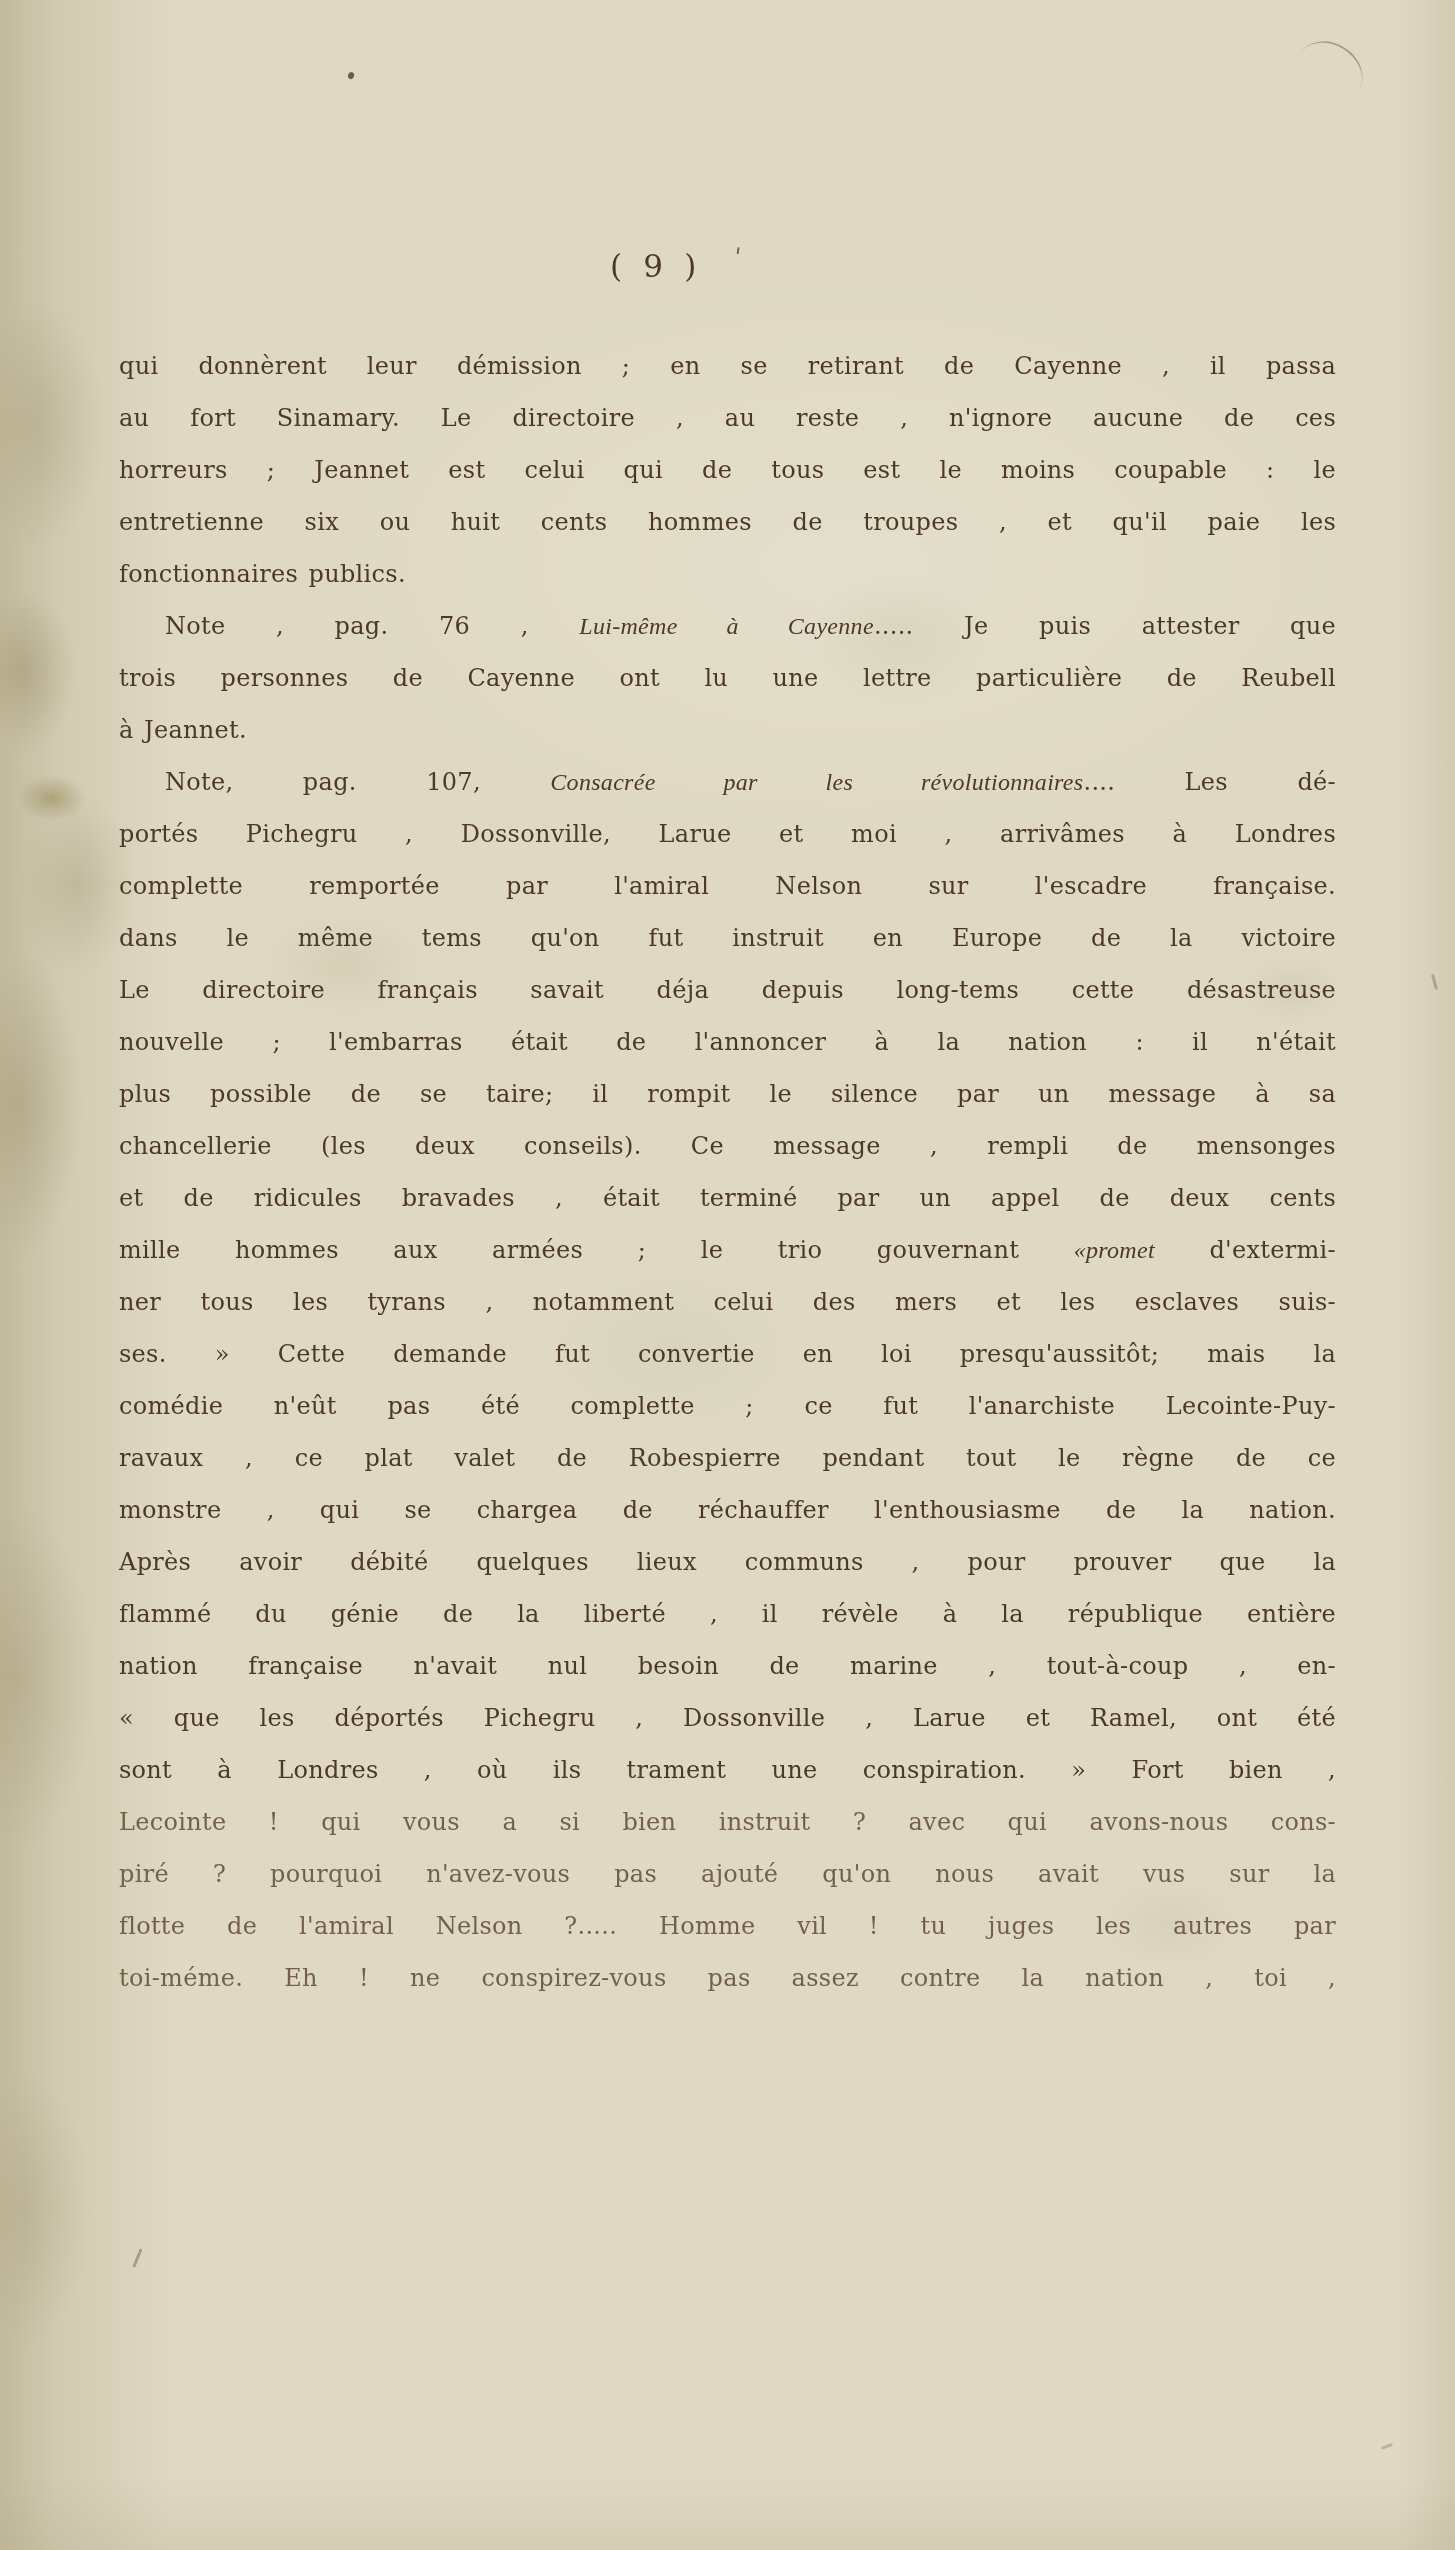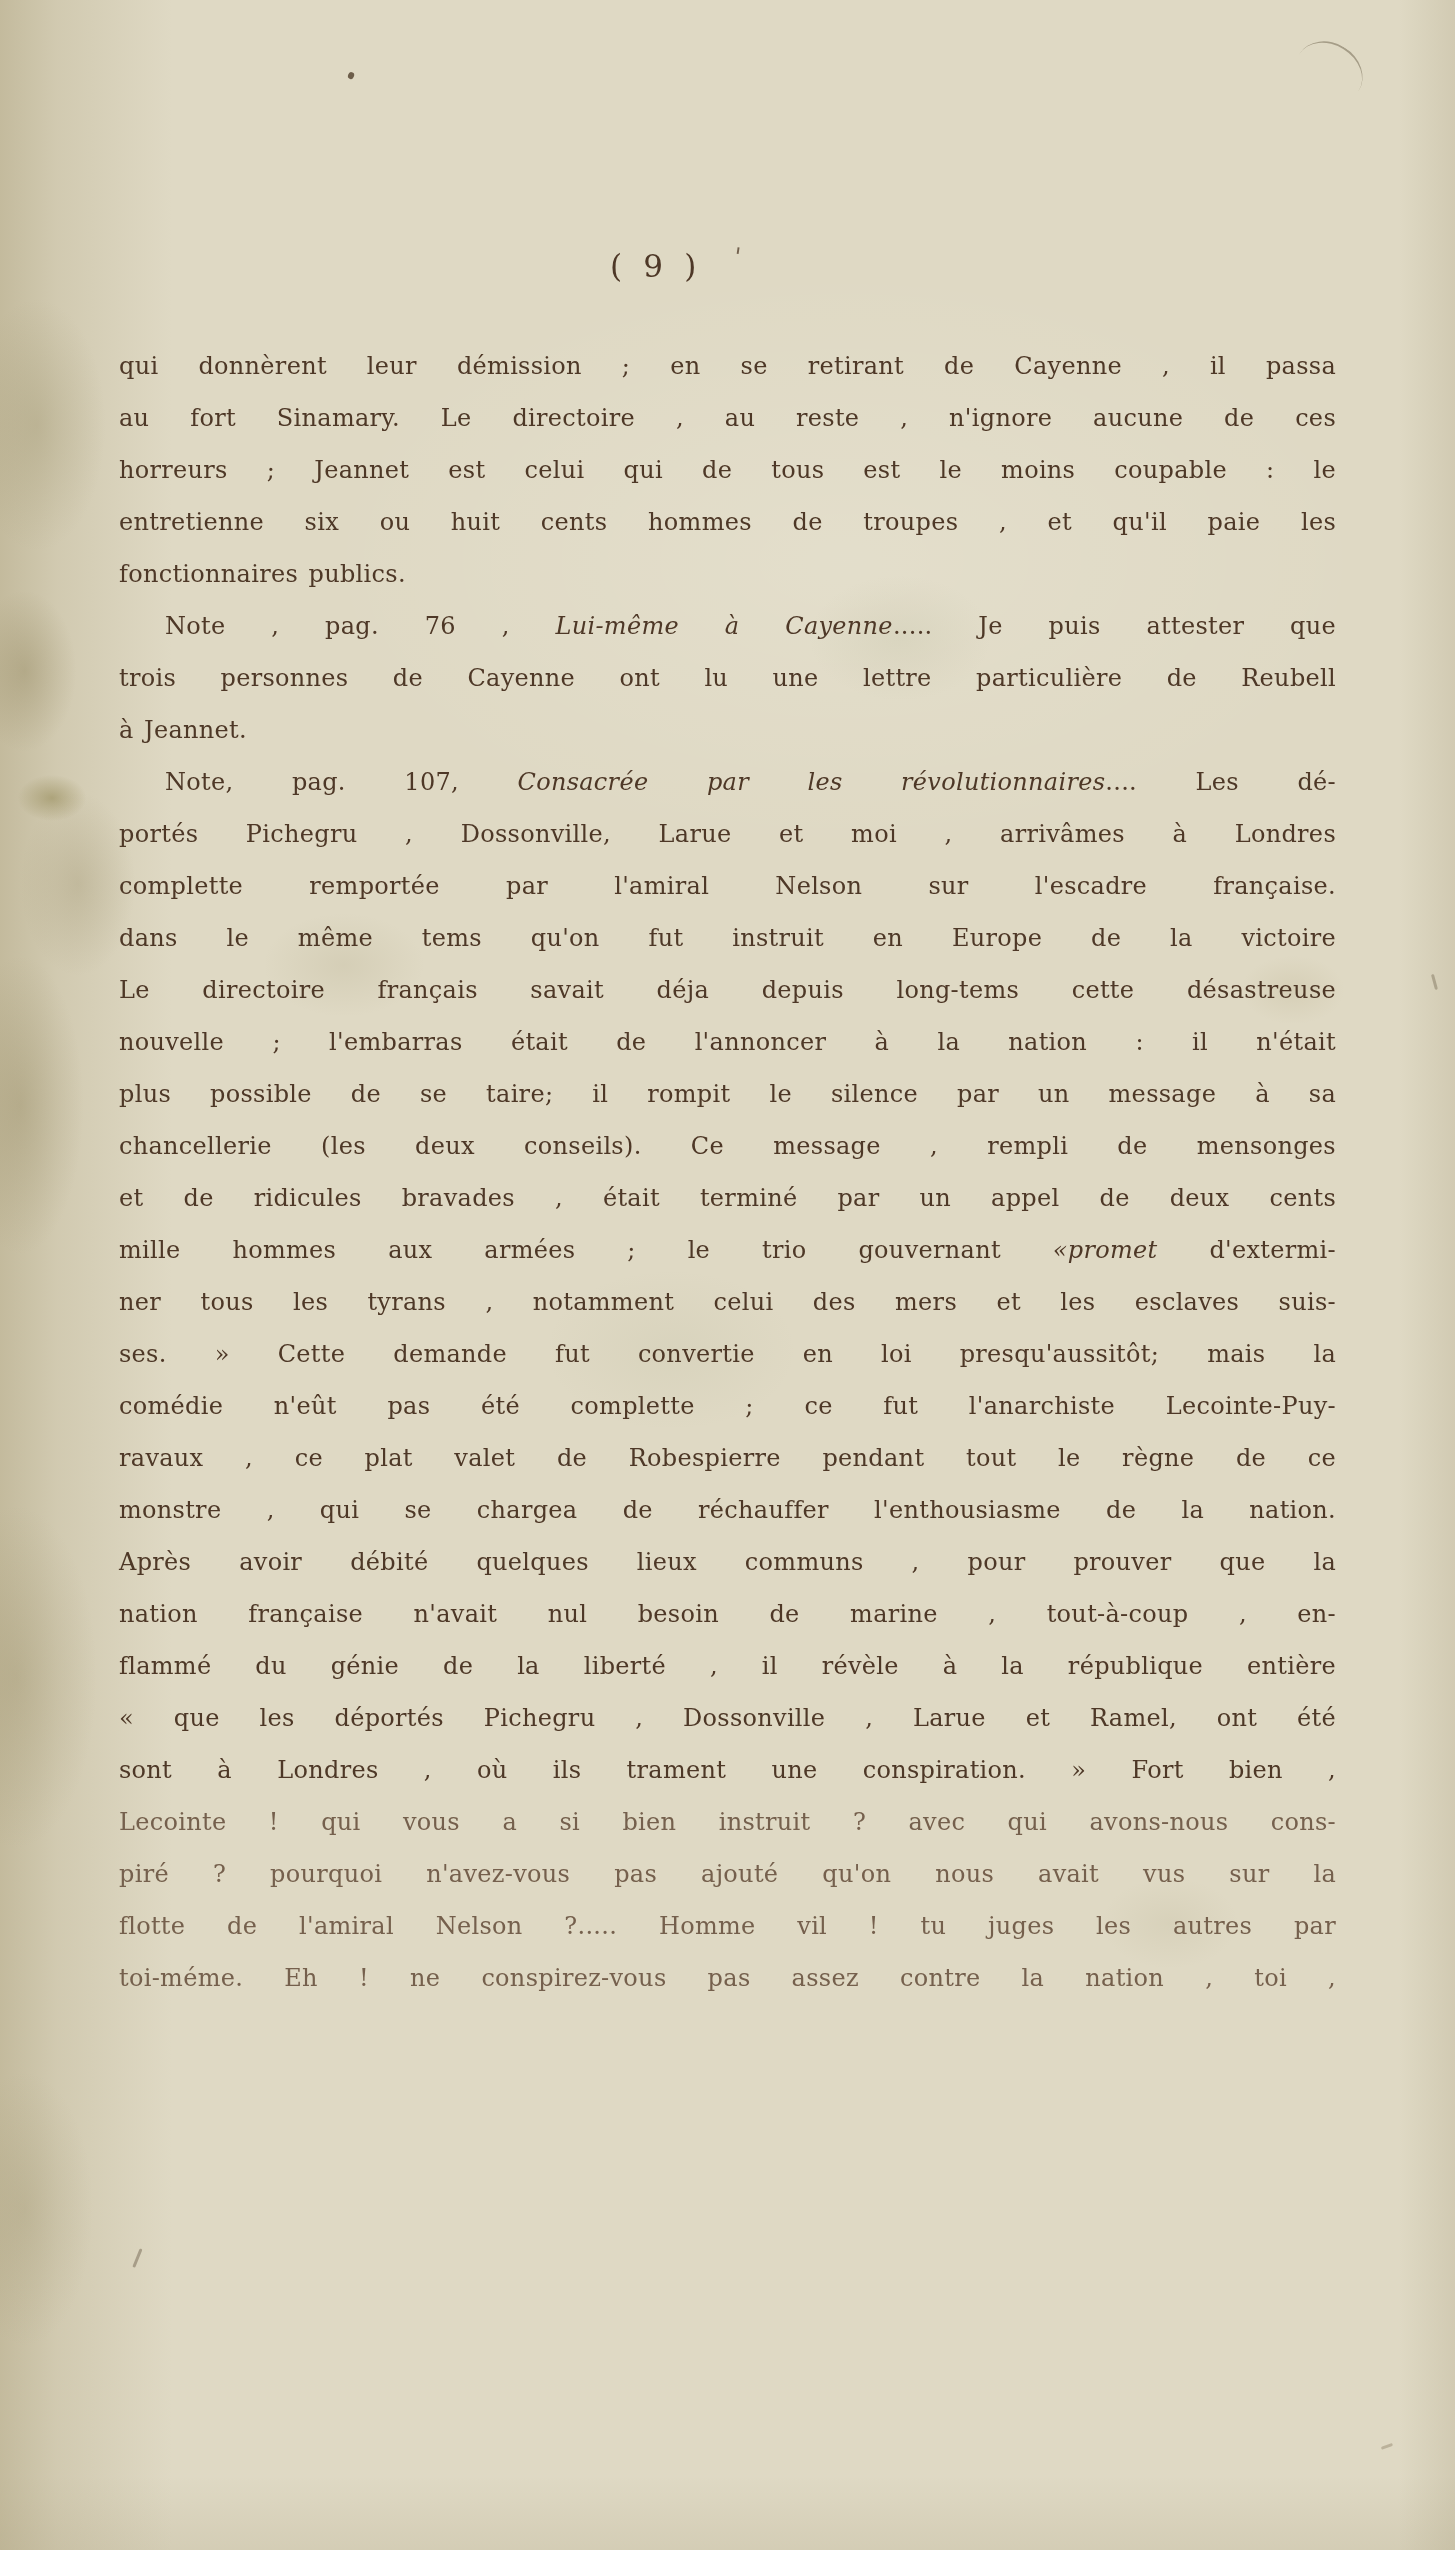--- a/index.html
+++ b/index.html
@@ -53,21 +53,21 @@
     font-size:24px;
     letter-spacing:0.3px;
     word-spacing:2.5px;
     text-align:justify;
     text-align-last:justify;
     white-space:normal;
   }
   .line.nofill{text-align:right;text-align-last:left;}
   .line.indent{padding-left:46px;}
   .line.faded{color:var(--ink-faded);}
-  .it{font-style:italic;}
+  .it{font-style:italic;font-family:Liberation Serif, serif;}
   
   .speck{position:absolute;background:rgba(80,62,44,.8);border-radius:50%;}
   .speck-a{top:72px;left:348px;width:5.7px;height:7.4px;transform:rotate(20deg);}
   .speck-b{top:2248px;left:136px;width:2.5px;height:19.6px;border-radius:1.6px;
            background:rgba(105,92,70,.45);transform:rotate(22deg);}
   .speck-c{top:974px;left:1433px;width:2.5px;height:16.4px;border-radius:1.6px;
            background:rgba(110,98,75,.40);transform:rotate(-15deg);}
   .speck-d{top:2445px;left:1381px;width:11.5px;height:3.3px;border-radius:1.6px;
            background:rgba(120,105,80,.35);transform:rotate(-20deg);}
   .hairline-curve{
@@ -109,22 +109,22 @@
       <div class="line"><span>plus possible de se taire; il rompit le silence par un message à sa</span></div>
       <div class="line"><span>chancellerie (les deux conseils). Ce message , rempli de mensonges</span></div>
       <div class="line"><span>et de ridicules bravades , était terminé par un appel de deux cents</span></div>
       <div class="line"><span>mille hommes aux armées ; le trio gouvernant </span><span class="it">«promet</span><span> d'extermi-</span></div>
       <div class="line"><span>ner tous les tyrans , notamment celui des mers et les esclaves suis-</span></div>
       <div class="line"><span>ses. » Cette demande fut convertie en loi presqu'aussitôt; mais la</span></div>
       <div class="line"><span>comédie n'eût pas été complette ; ce fut l'anarchiste Lecointe-Puy-</span></div>
       <div class="line"><span>ravaux , ce plat valet de Robespierre pendant tout le règne de ce</span></div>
       <div class="line"><span>monstre , qui se chargea de réchauffer l'enthousiasme de la nation.</span></div>
       <div class="line"><span>Après avoir débité quelques lieux communs , pour prouver que la</span></div>
+      <div class="line"><span>flammé du génie de la liberté , il révèle à la république entière</span></div>
       <div class="line"><span>nation française n'avait nul besoin de marine , tout-à-coup , en-</span></div>
-      <div class="line"><span>flammé du génie de la liberté , il révèle à la république entière</span></div>
       <div class="line"><span>« que les déportés Pichegru , Dossonville , Larue et Ramel, ont été</span></div>
       <div class="line"><span>sont à Londres , où ils trament une conspiration. » Fort bien ,</span></div>
       <div class="line faded"><span>Lecointe ! qui vous a si bien instruit ? avec qui avons-nous cons-</span></div>
       <div class="line faded"><span>piré ? pourquoi n'avez-vous pas ajouté qu'on nous avait vus sur la</span></div>
       <div class="line faded"><span>flotte de l'amiral Nelson ?..... Homme vil ! tu juges les autres par</span></div>
       <div class="line faded"><span>toi-méme. Eh ! ne conspirez-vous pas assez contre la nation , toi ,</span></div>
     </div>
 </div>
 
 

